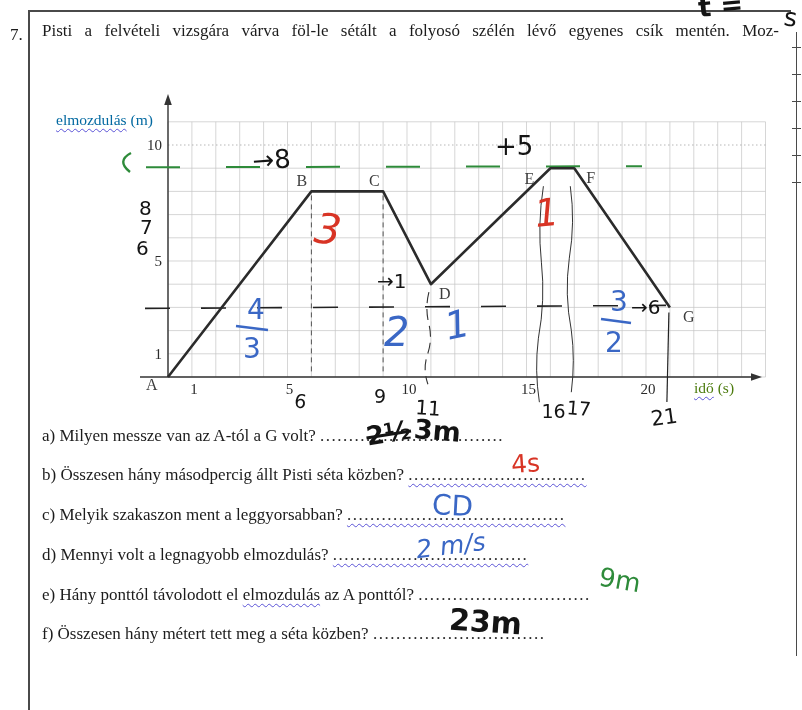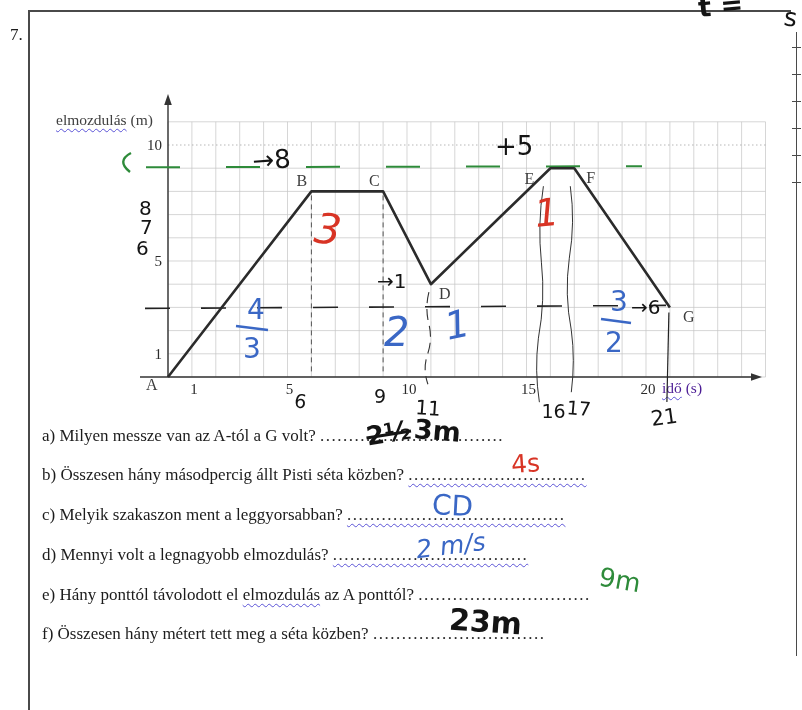--- a/index.html
+++ b/index.html
@@ -20,29 +20,30 @@
 </style>
 </head>
 <body>
 
 <div class="border-line" style="left:28px;top:10px;width:763px;height:1.5px"></div>
 <div class="border-line" style="left:28px;top:10px;width:1.5px;height:700px"></div>
 <div class="border-line" style="left:796px;top:32px;width:1.2px;height:624px"></div>
 
 <span class="abs" style="left:10px;top:25px;font-size:17px">7.</span>
 <div class="serif-text" style="left:42px;top:19px;width:737px">
+  <span class="l1">Pisti a felvételi vizsgára várva föl-le sétált a folyosó szélén lévő egyenes csík mentén. Moz-</span>
 </div>
 
 <span class="hw" style="left: 698px; top: -8px; font-size: 27px; transform: rotate(-5deg); font-weight: bold; color: rgb(20, 20, 20);">t =</span>
 <span class="hw" style="left: 784px; top: 5px; font-size: 25px; transform: rotate(8deg); color: rgb(20, 20, 20);">s</span>
 
-<span class="abs" style="left:56px;top:111px;font-size:15.5px;color:#404040">
+<span class="abs" style="left:56px;top:111px;font-size:15.5px;color:#0369a1">
   <span class="wavy">elmozdulás</span><span> (m)</span>
 </span>
-<span class="abs" style="left:662px;top:379px;font-size:15.5px;color:#4c1d95">
+<span class="abs" style="left:694px;top:379px;font-size:15.5px;color:#4d7c0f">
   <span class="wavy">idő</span><span> (s)</span>
 </span>
 
 <svg id="graph-svg" class="abs" style="left:0;top:0" width="802" height="430" viewBox="0 0 802 430">
     <line x1="168" y1="377" x2="168" y2="121.8" stroke="#c4c4c4" stroke-width="0.7"></line>
     <line x1="191.9" y1="377" x2="191.9" y2="121.8" stroke="#c4c4c4" stroke-width="0.7"></line>
     <line x1="215.8" y1="377" x2="215.8" y2="121.8" stroke="#c4c4c4" stroke-width="0.7"></line>
     <line x1="239.7" y1="377" x2="239.7" y2="121.8" stroke="#c4c4c4" stroke-width="0.7"></line>
     <line x1="263.6" y1="377" x2="263.6" y2="121.8" stroke="#c4c4c4" stroke-width="0.7"></line>
     <line x1="287.5" y1="377" x2="287.5" y2="121.8" stroke="#c4c4c4" stroke-width="0.7"></line>

